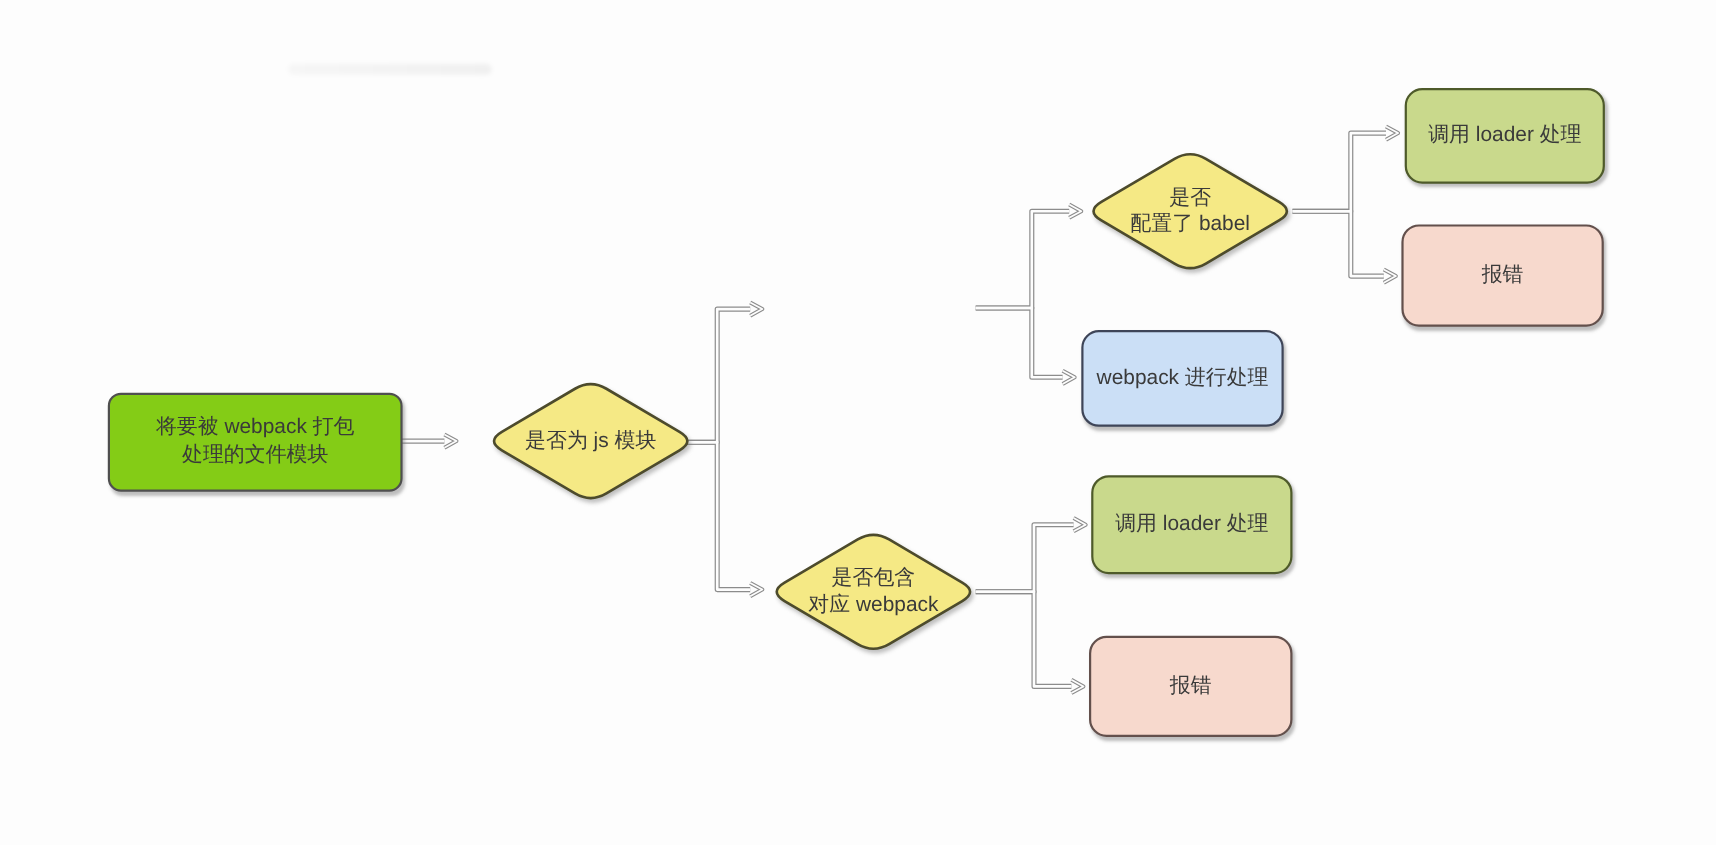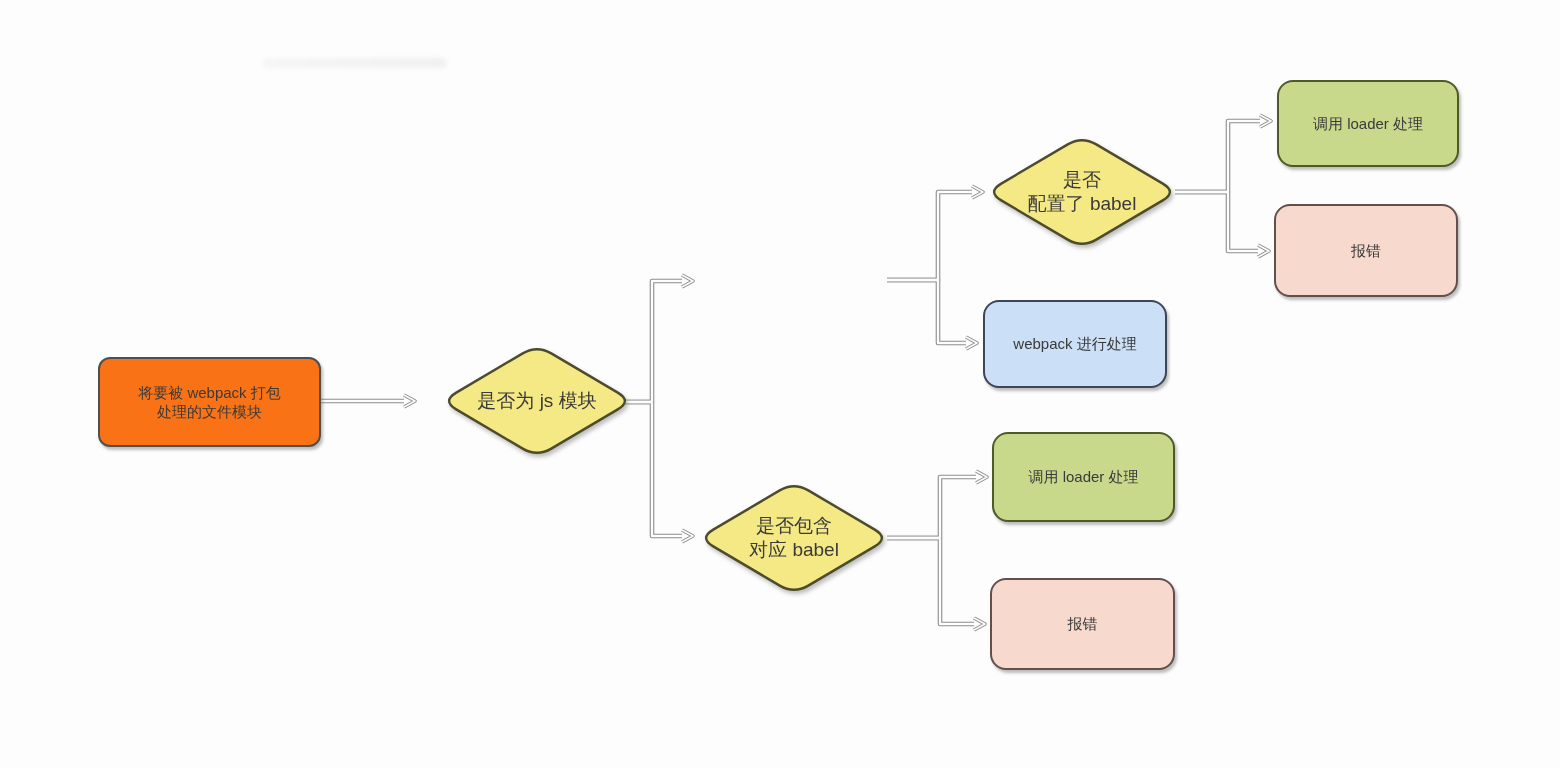--- a/index.html
+++ b/index.html
@@ -4,21 +4,21 @@
 <style>
   html,body { margin:0; padding:0; }
   .canvas {
     position:relative; width:1560px; height:768px; overflow:hidden;
     font-family:"Liberation Sans", sans-serif;
   }
   #edges { position:absolute; left:0; top:0; width:1560px; height:768px; }
   .node {
     position:absolute; box-sizing:border-box;
     display:flex; flex-direction:column; align-items:center; justify-content:center;
-    text-align:center; font-size:15px; line-height:1.3;
+    text-align:center; font-size:19px; line-height:1.3;
     border:2px solid #555; border-radius:16px;
     box-shadow:2px 3px 3px rgba(110,110,110,0.45);
   }
   .node.start { border-radius:12px; }
   .diamond-wrap { position:absolute; width:200px; height:120px; }
   .diamond-wrap svg {
     position:absolute; left:0; top:0;
     filter:drop-shadow(2px 3px 2px rgba(110,110,110,0.45));
   }
   .diamond-label {
@@ -72,21 +72,21 @@
       <path d="M1175 192 L1228 192 L1228 121 L1260 121" fill="none" stroke="#fdfdfd" stroke-width="2.4" stroke-linejoin="round"></path>
       <path d="M1260 115 L1271 121 L1260 127" fill="none" stroke="#fdfdfd" stroke-width="1.6" stroke-linejoin="round"></path>
       <path d="M1175 192 L1228 192 L1228 251 L1258 251" fill="none" stroke="#fdfdfd" stroke-width="2.4" stroke-linejoin="round"></path>
       <path d="M1258 245 L1269 251 L1258 257" fill="none" stroke="#fdfdfd" stroke-width="1.6" stroke-linejoin="round"></path>
       <path d="M887 538 L940 538 L940 477 L976 477" fill="none" stroke="#fdfdfd" stroke-width="2.4" stroke-linejoin="round"></path>
       <path d="M976 471 L987 477 L976 483" fill="none" stroke="#fdfdfd" stroke-width="1.6" stroke-linejoin="round"></path>
       <path d="M887 538 L940 538 L940 624 L974 624" fill="none" stroke="#fdfdfd" stroke-width="2.4" stroke-linejoin="round"></path>
       <path d="M974 618 L985 624 L974 630" fill="none" stroke="#fdfdfd" stroke-width="1.6" stroke-linejoin="round"></path>
     </svg>
 
-  <div class="node start" style="left: 98px; top: 357px; width: 223px; height: 90px; background-color: #f97316; border-color: rgb(79, 79, 79);">
+  <div class="node start" style="left: 98px; top: 357px; width: 268px; height: 90px; background-color: #84cc16; border-color: rgb(79, 79, 79);">
     <span class="line">将要被 webpack 打包</span>
     <span class="line">处理的文件模块</span>
   </div>
 
   <div class="diamond-wrap" style="left:437px; top:341px">
     <svg width="200" height="120" xmlns="http://www.w3.org/2000/svg">
       <path stroke-width="2.4" d="M114.25 12.4 L180.75 51.6 Q195 60 180.75 68.4 L114.25 107.6 Q100 116 85.75 107.6 L19.25 68.4 Q5 60 19.25 51.6 L85.75 12.4 Q100 4 114.25 12.4 Z" fill="#f5e985" stroke="#4d4b2c"></path>
     </svg>
     <div class="diamond-label">
       <span class="line">是否为 js 模块</span>
@@ -104,21 +104,21 @@
       <span class="line">配置了 babel</span>
     </div>
   </div>
 
   <div class="diamond-wrap" style="left:694px; top:478px">
     <svg width="200" height="120" xmlns="http://www.w3.org/2000/svg">
       <path stroke-width="2.4" d="M114.25 12.4 L180.75 51.6 Q195 60 180.75 68.4 L114.25 107.6 Q100 116 85.75 107.6 L19.25 68.4 Q5 60 19.25 51.6 L85.75 12.4 Q100 4 114.25 12.4 Z" fill="#f5e985" stroke="#4d4b2c"></path>
     </svg>
     <div class="diamond-label">
       <span class="line">是否包含</span>
-      <span class="line">对应 babel</span>
+      <span class="line">对应 webpack</span>
     </div>
   </div>
 
   <div class="node" style="left: 1277px; top: 80px; width: 182px; height: 87px; background-color: rgb(201, 217, 140); border-color: rgb(78, 90, 42);">
     <span class="line">调用 loader 处理</span>
   </div>
 
   <div class="node" style="left: 1274px; top: 204px; width: 184px; height: 93px; background-color: rgb(247, 217, 205); border-color: rgb(99, 80, 76);">
     <span class="line">报错</span>
   </div>

